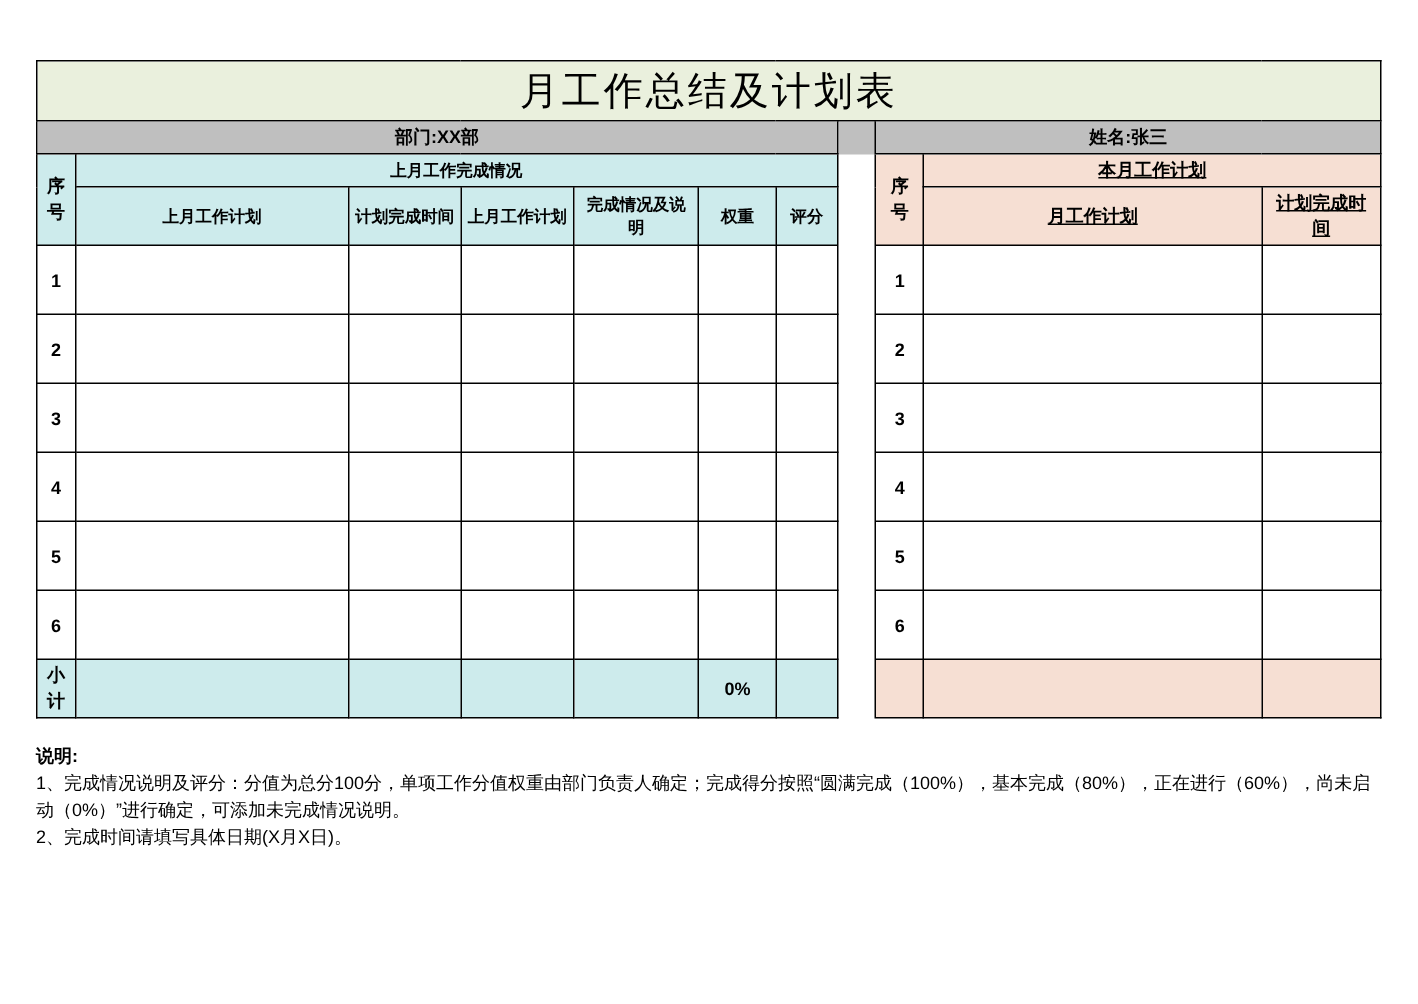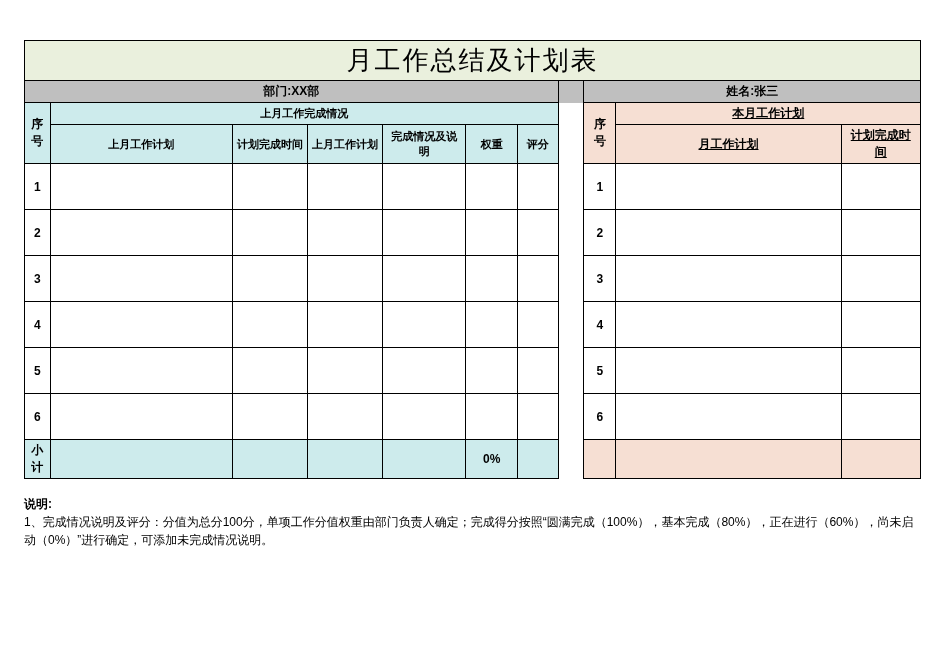--- a/index.html
+++ b/index.html
@@ -209,13 +209,14 @@
     <td class="subtot-right"></td>
     <td class="subtot-right"></td>
     <td class="subtot-right"></td>
   </tr>
 </tbody>
   </table>
 
 <div class="notes">
   <div class="notes-title">说明:</div>
   <div>1、完成情况说明及评分：分值为总分100分，单项工作分值权重由部门负责人确定；完成得分按照“圆满完成（100%），基本完成（80%），正在进行（60%），尚未启动（0%）”进行确定，可添加未完成情况说明。</div>
+  <div>2、完成时间请填写具体日期(X月X日)。</div>
 </div>
 
 </body></html>

